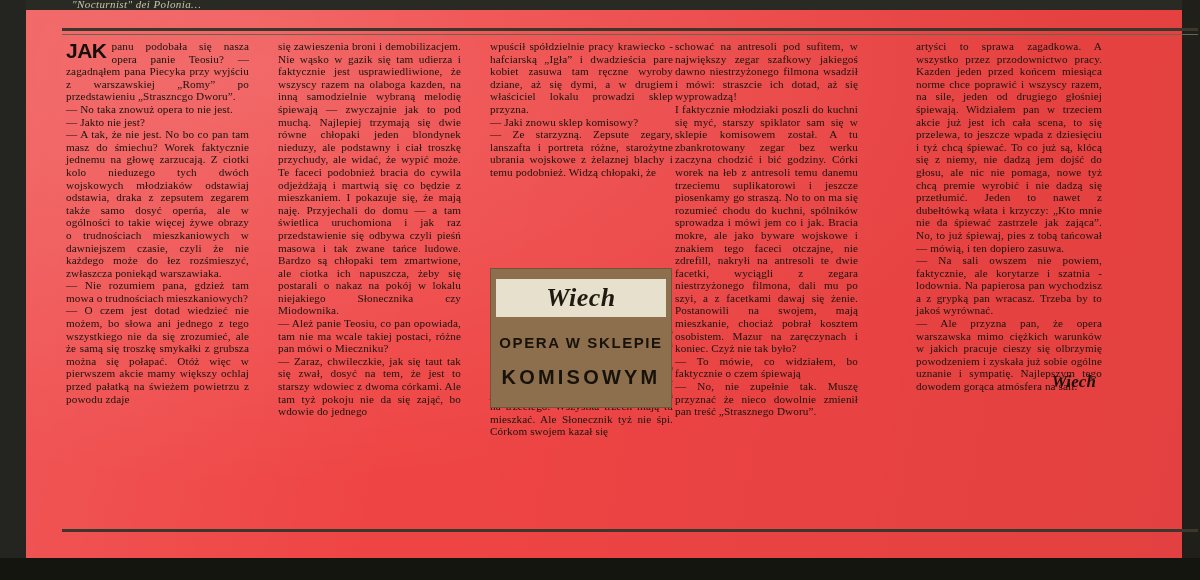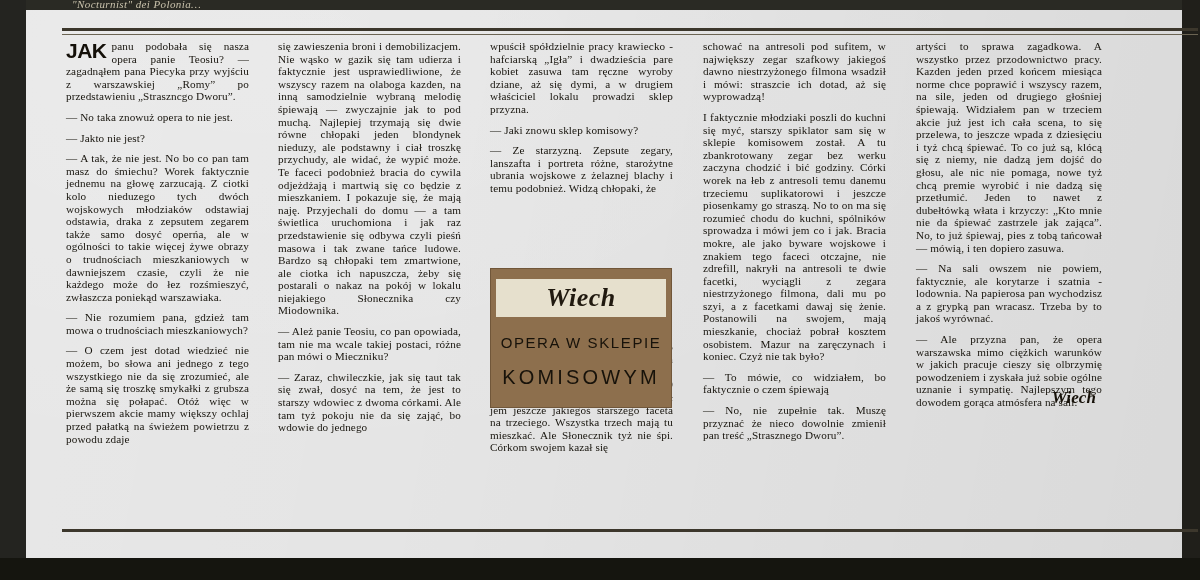--- a/index.html
+++ b/index.html
@@ -29,21 +29,21 @@
     background: #242420;
   }
   .scan-edge-right {
     position: absolute; right: 0; top: 0; width: 18px; height: 580px;
     background: #201f1a;
   }
   .paper {
     position: absolute;
     left: 26px; top: 10px;
     width: 1156px; height: 548px;
-    background: #e5e5e5;
+    background: #ef4444;
   }
   .paper:before {
     content: "";
     position: absolute; left: 0; top: 0; right: 0; bottom: 0;
     background:
       linear-gradient(100deg, rgba(255,255,255,0.10) 0%, rgba(255,255,255,0.0) 35%, rgba(0,0,0,0.05) 100%),
       radial-gradient(ellipse at 20% 10%, rgba(255,255,255,0.16), rgba(0,0,0,0) 60%);
     pointer-events: none;
   }
   .rule-top {
@@ -84,25 +84,25 @@
     line-height: 12.6px;
     text-align: justify;
     color: #17140d;
     letter-spacing: 0.1px;
     font-family: "Liberation Serif", serif;
   }
   .col p {
     margin: 0 0 0 0;
     text-indent: 0;
   }
-  .col p + p { margin-top: 8px; }
+  .col p + p { margin-top: 0; }
   .c1 { left: 0px;   width: 183px; }
   .c2 { left: 212px; width: 183px; }
   .c3 { left: 424px; width: 183px; }
-  .c4 { left: 637px; width: 183px; }
+  .c4 { left: 609px; width: 183px; }
   .c5 { left: 850px; width: 186px; }
 
   .dropcap {
     float: left;
     font-family: "Liberation Sans", sans-serif;
     font-weight: bold;
     font-size: 21px;
     line-height: 20px;
     letter-spacing: -0.5px;
     margin: 1px 5px 0 0;
@@ -130,21 +130,21 @@
     font-weight: bold;
     font-size: 26px;
     color: #20190f;
     letter-spacing: 0.5px;
   }
   .logo-line1, .logo-line2 {
     position: absolute;
     left: 0; width: 182px;
     text-align: center;
     font-family: "Liberation Sans", sans-serif;
-    font-weight: normal;
+    font-weight: bold;
     color: #17120a;
   }
   .logo-line1 { top: 66px; font-size: 15px; letter-spacing: 1.6px; }
   .logo-line2 { top: 98px; font-size: 20px; letter-spacing: 3.2px; }
 
   .signoff {
     position: absolute;
     right: 6px;
     bottom: 4px;
     font-family: "Liberation Serif", serif;

